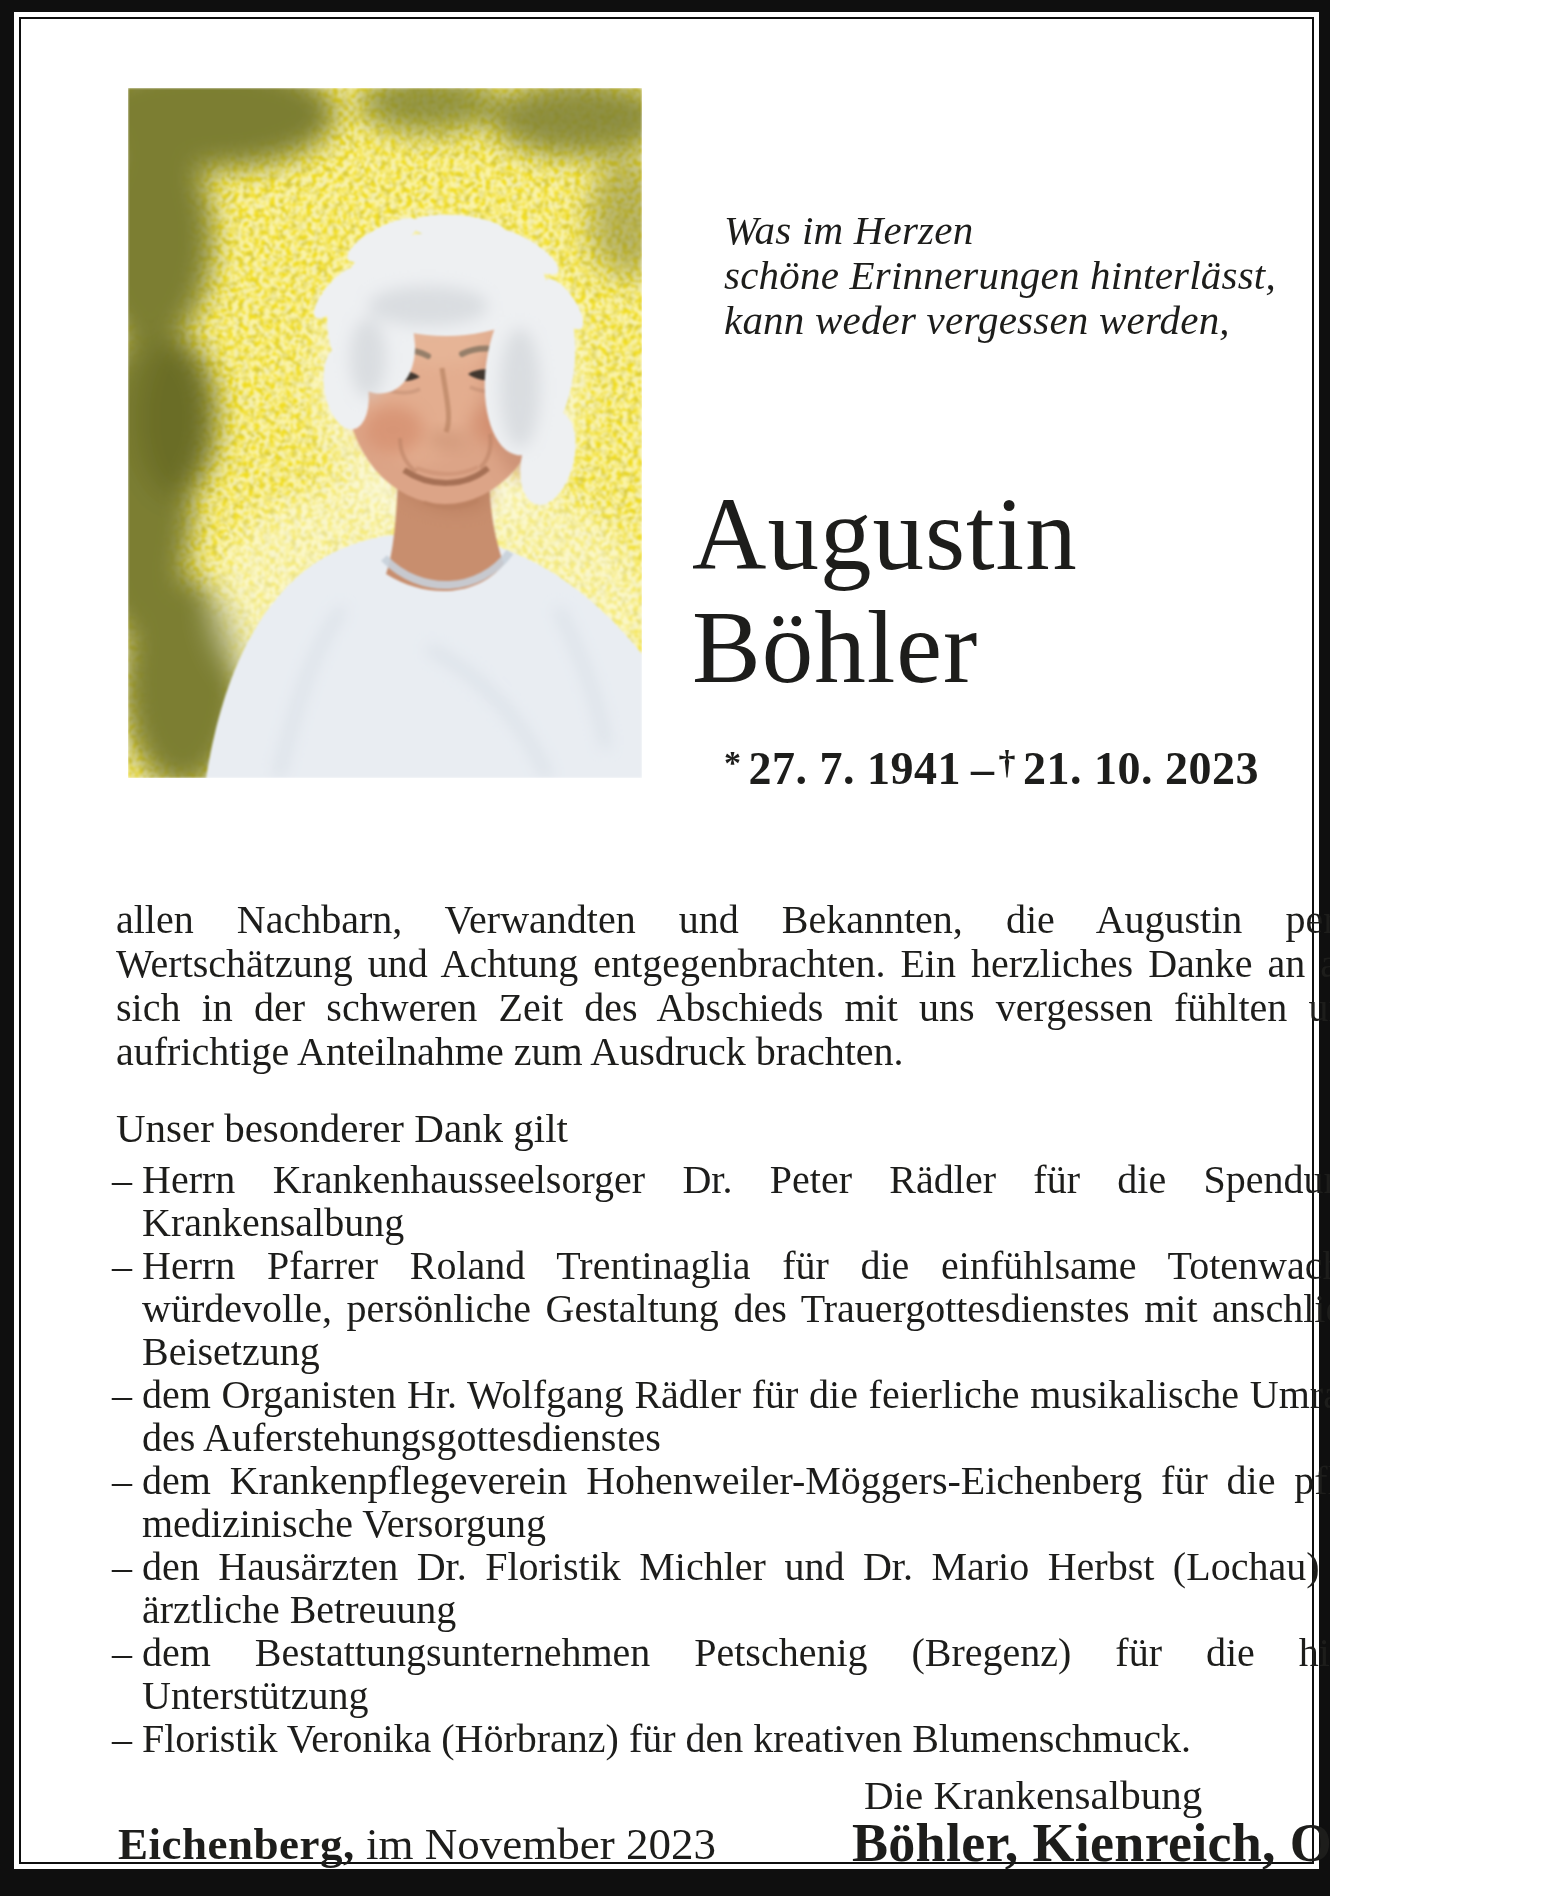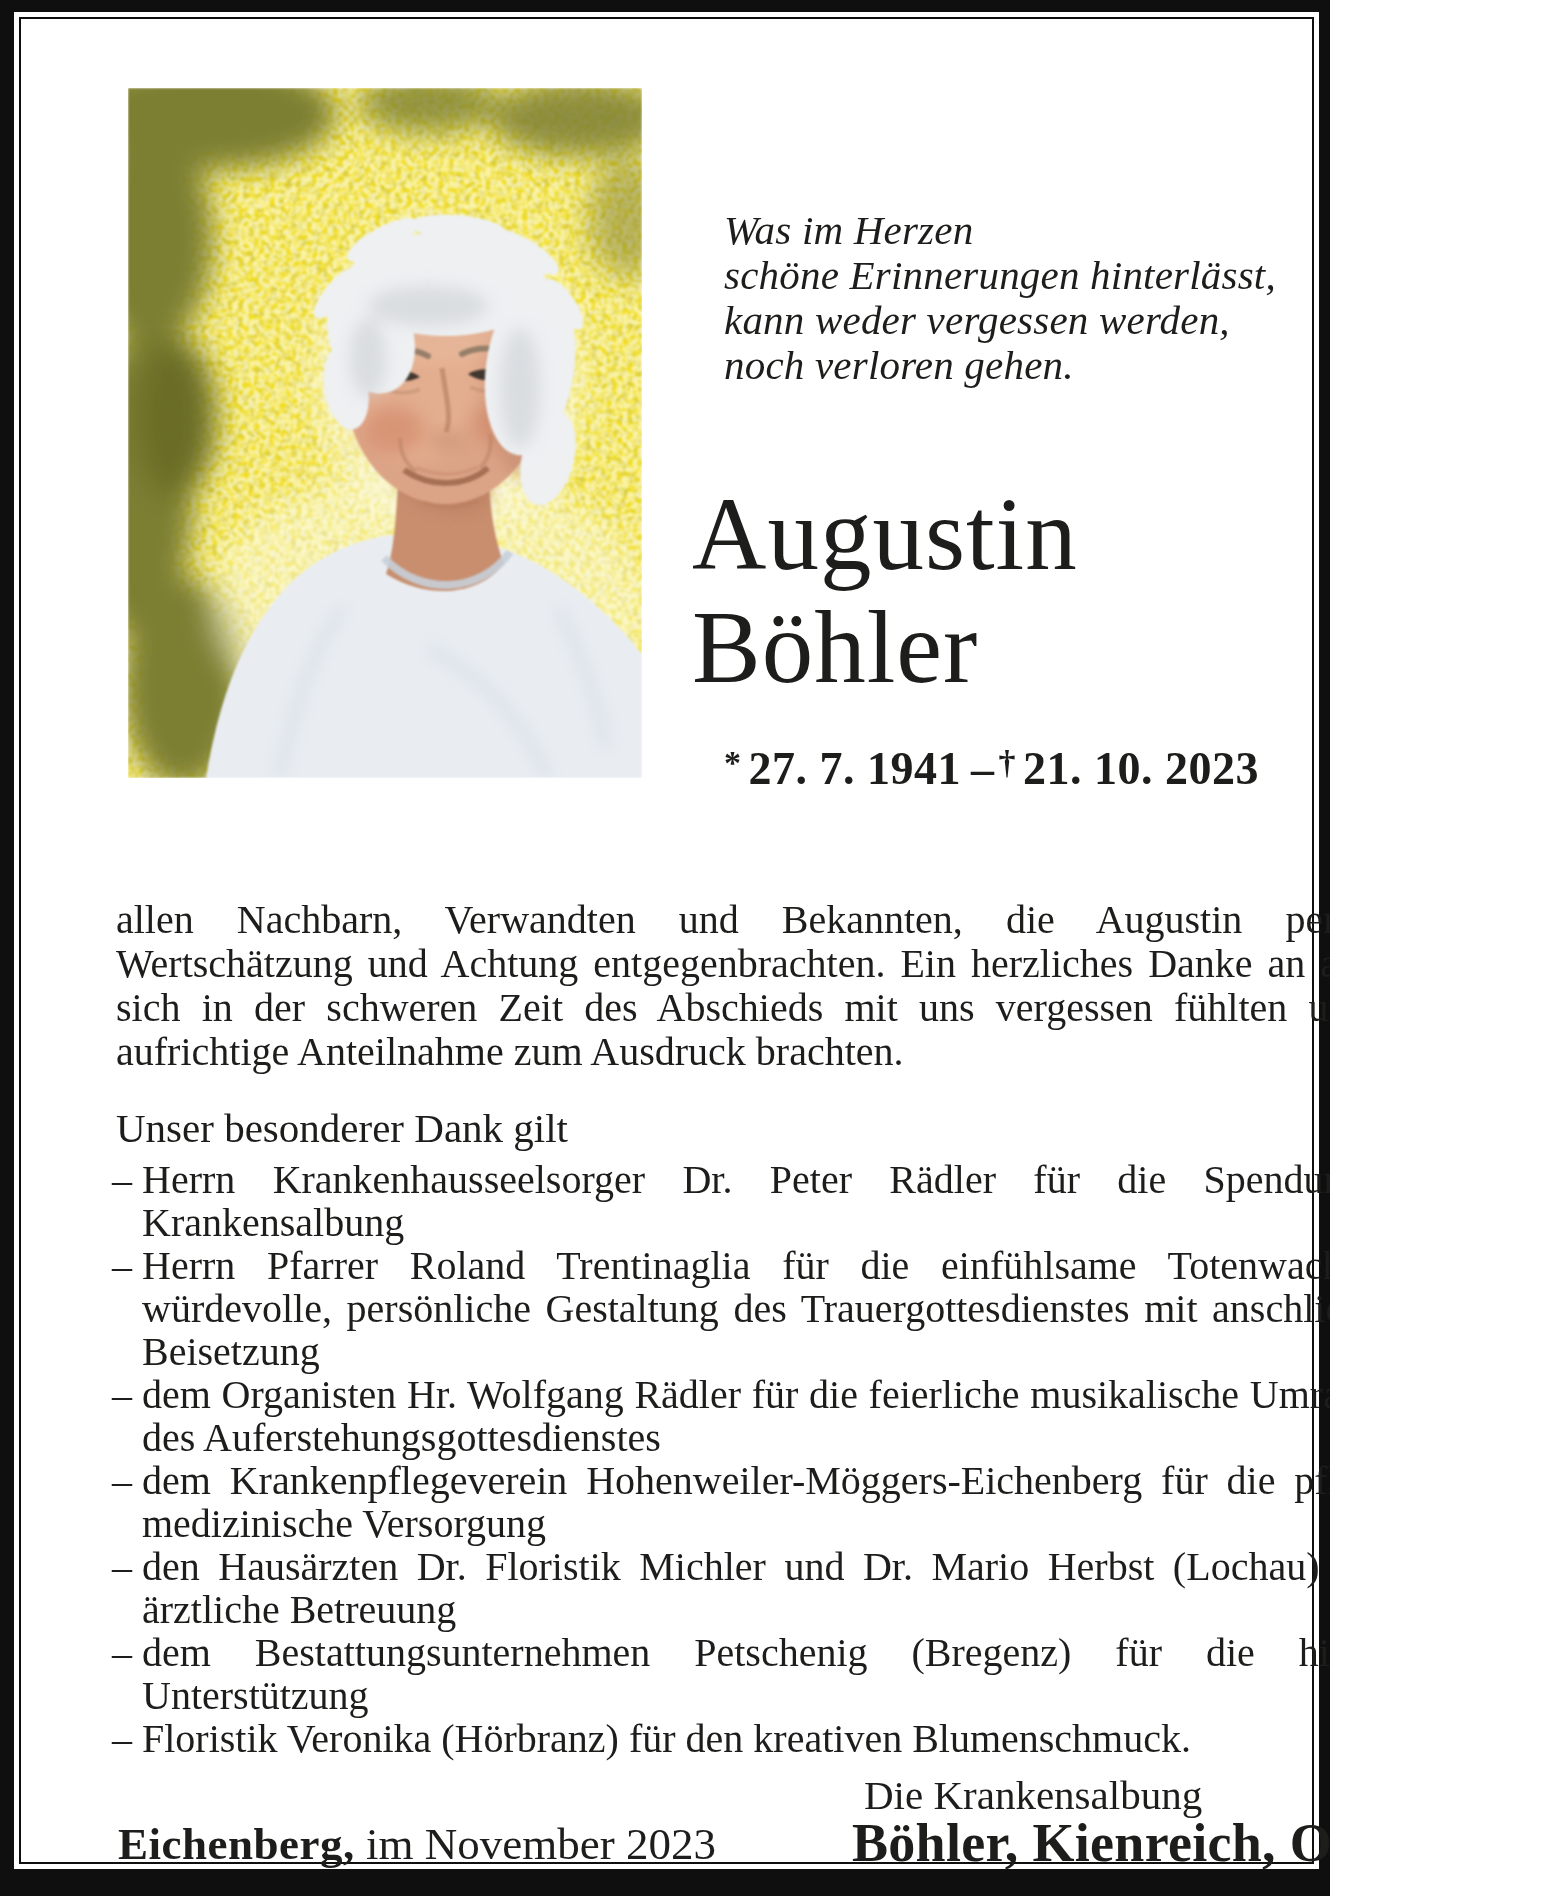--- a/index.html
+++ b/index.html
@@ -168,21 +168,20 @@
   </div>
 
   <div class="verse">
 
       <div class="verse-line">Was im Herzen</div>
 
       <div class="verse-line">schöne Erinnerungen hinterlässt,</div>
 
       <div class="verse-line">kann weder vergessen werden,</div>
 
-      <div class="verse-line">noch verloren gehen.</div>
     </div>
 
   <div class="name">
     <div>Augustin</div>
     <div>Böhler</div>
   </div>
 
   <div class="dates">
     <span class="sym">*</span><span>27. 7. 1941</span><span class="sep">–</span><span class="sym">†</span><span>21. 10. 2023</span>
   </div>

